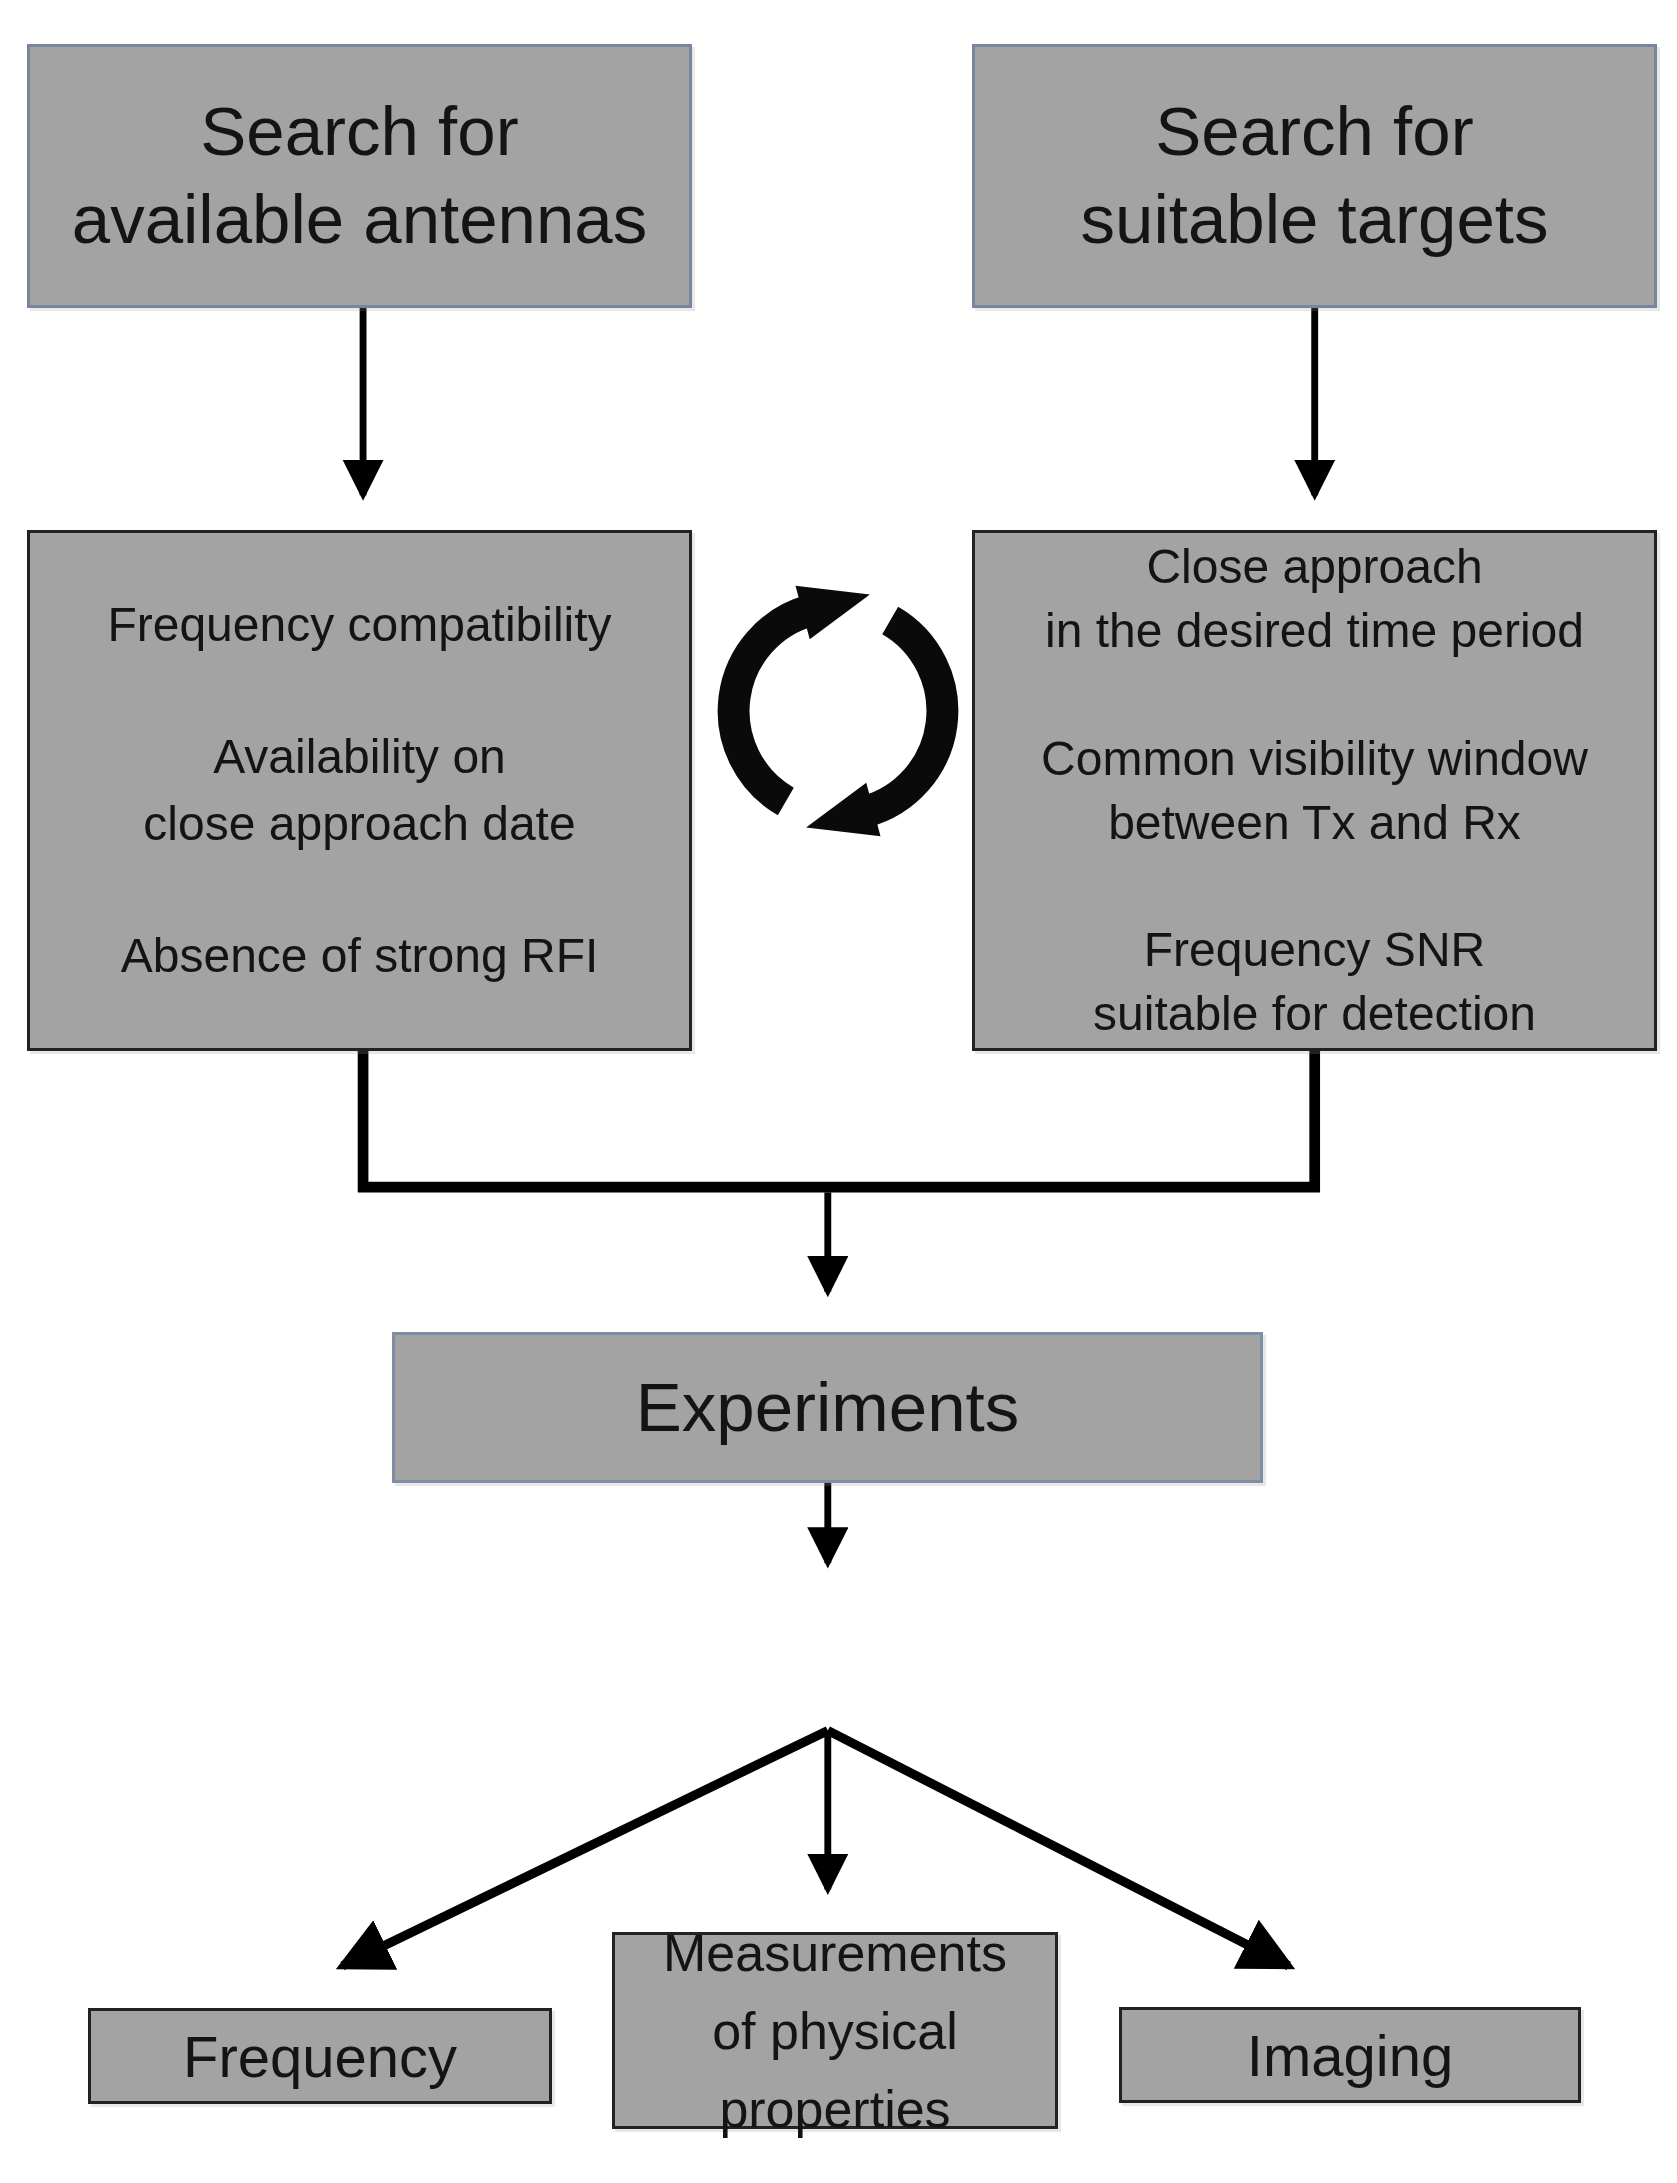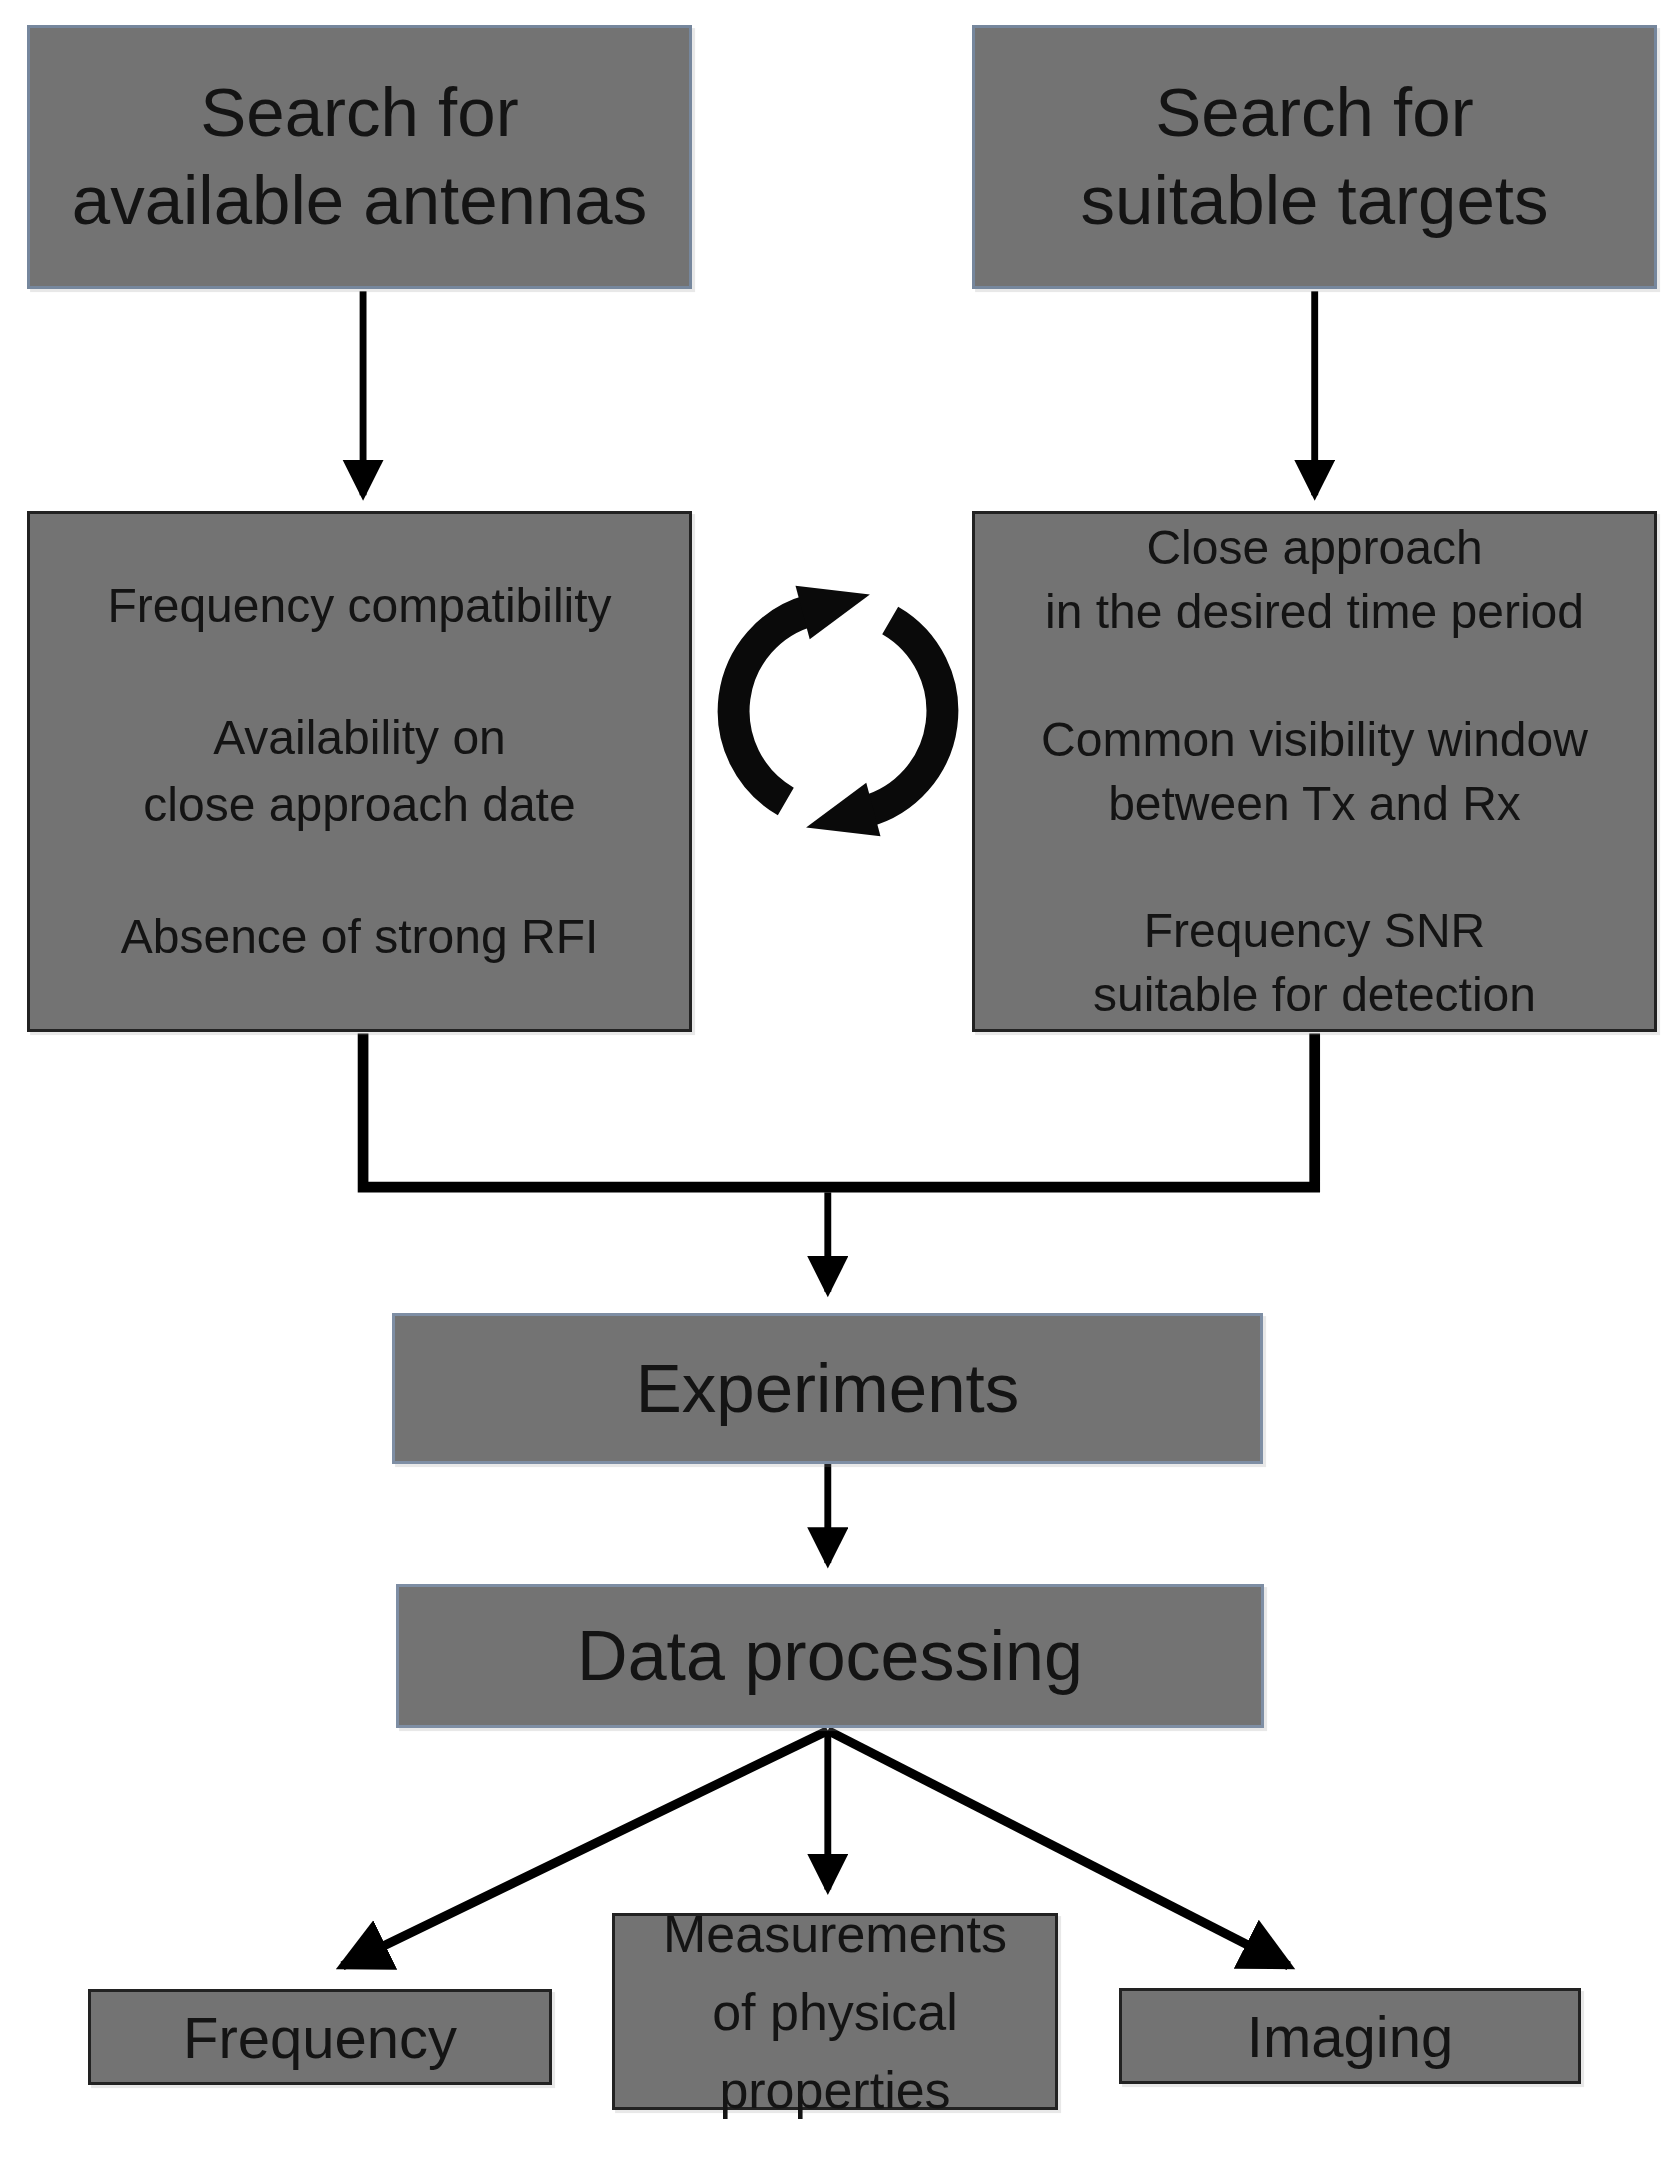--- a/index.html
+++ b/index.html
@@ -7,27 +7,28 @@
     position:relative;
     width:1677px; height:2183px;
     background:#ffffff;
     font-family:"Liberation Sans", sans-serif;
     color:#141414;
     overflow:hidden;
   }
   .node {
     position:absolute;
     box-sizing:border-box;
-    background:#737373;
+    background:#a3a3a3;
     display:flex;
     align-items:center;
     justify-content:center;
     text-align:center;
     white-space:pre-line;
     box-shadow:3.1px 3.1px 0 rgba(150,150,150,0.22);
+    margin-top:19px;
   }
   .border-slate { border:3.8px solid #76879d; }
   .border-lightslate { border:3.8px solid #7e8ea4; }
   .border-dark { border:3.8px solid #222222; }
 
   #n-search-antennas { left:27px;  top:25px;   width:665px;  height:264px; font-size:69px; line-height:1.27; }
   #n-search-targets  { left:972px;top:25px;   width:685px;  height:264px; font-size:69px; line-height:1.27; }
   #n-antenna-criteria{ left:27px;  top:511px;  width:665px;  height:521px; font-size:48px; line-height:1.38; }
   #n-target-criteria { left:972px;top:511px;  width:685px;  height:521px; font-size:48px; line-height:1.33; }
   #n-experiments     { left:392px; top:1313px; width:871px; height:151px; font-size:69px; }
@@ -95,21 +96,20 @@
 in the desired time period
 
 Common visibility window
 between Tx and Rx
 
 Frequency SNR
 suitable for detection</div>
 
   <div id="n-experiments" class="node border-lightslate">Experiments</div>
 
-  <div id="n-data-processing" class="node border-lightslate">Data processing</div>
 
   <div id="n-astrometry" class="node border-dark">Frequency</div>
 
   <div id="n-measurements" class="node border-dark">Measurements
 of physical
 properties</div>
 
   <div id="n-imaging" class="node border-dark">Imaging</div>
 
 </div>

